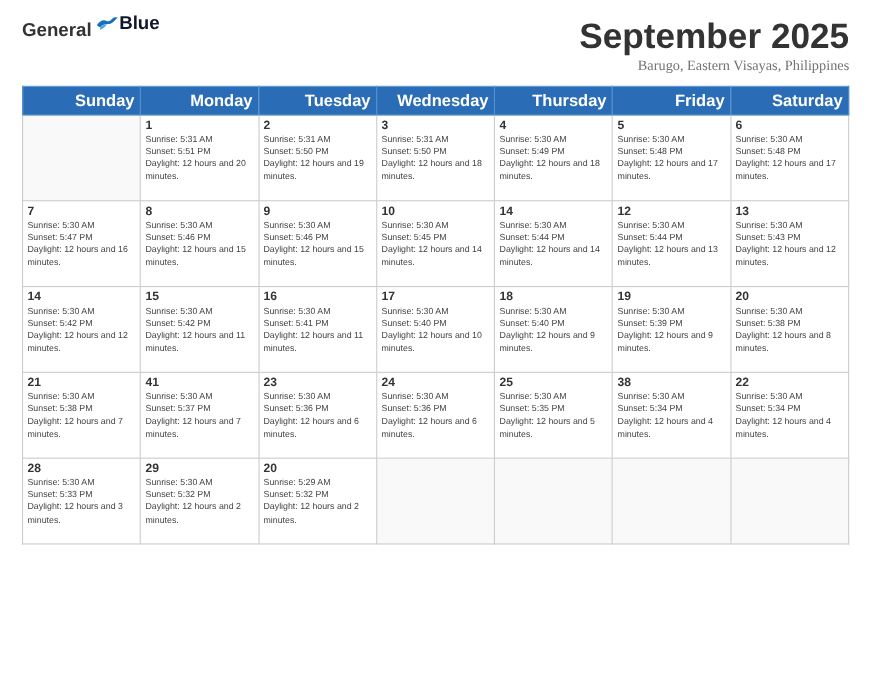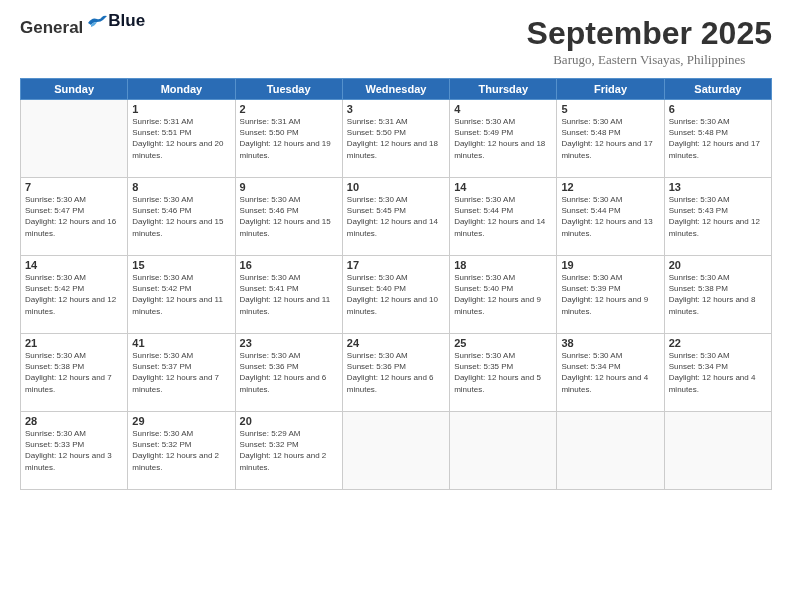--- a/index.html
+++ b/index.html
@@ -20,44 +20,44 @@
       justify-content: space-between;
       align-items: flex-start;
       margin-bottom: 10px;
     }
     .logo {
       display: flex;
       flex-direction: row;
       align-items: flex-start;
     }
     .title-block {
-      text-align: center;
+      text-align: right;
     }
     .month-title {
       font-size: 32px;
       font-weight: bold;
       color: #333;
     }
     .location {
       font-size: 13px;
       color: #737373;
       font-family: Liberation Serif, serif;
     }
     .calendar {
       width: 100%;
       border-collapse: collapse;
       table-layout: fixed;
     }
     .calendar th {
       background: #2a6cb5;
       color: #fff;
-      font-size: 11px;
+      font-size: 15px;
       font-weight: bold;
       padding: 4px 5px;
-      text-align: center;
+      text-align: right;
       border: 1px solid #5591cc;
     }
     .calendar td {
       border: 1px solid #ccc;
       vertical-align: top;
       padding: 3px 4px;
       font-size: 8.5px;
       color: #333;
       height: 78px;
       background: #fff;

